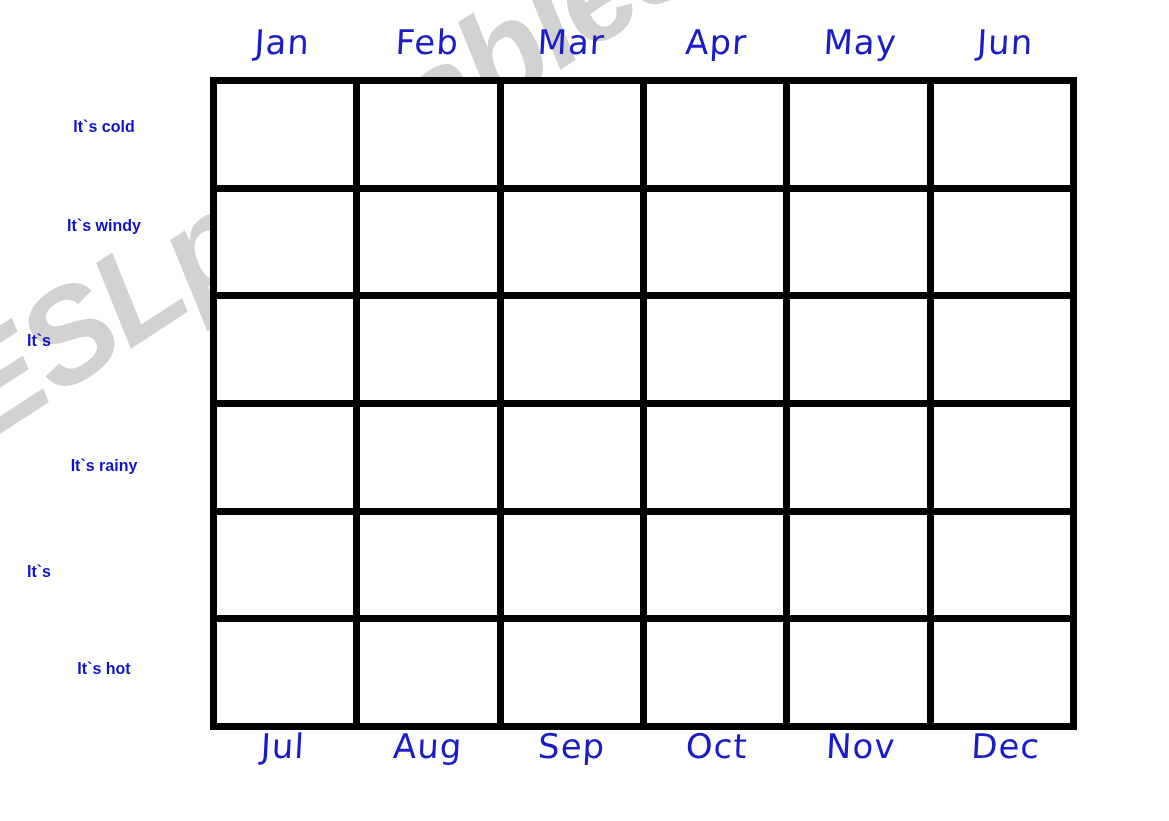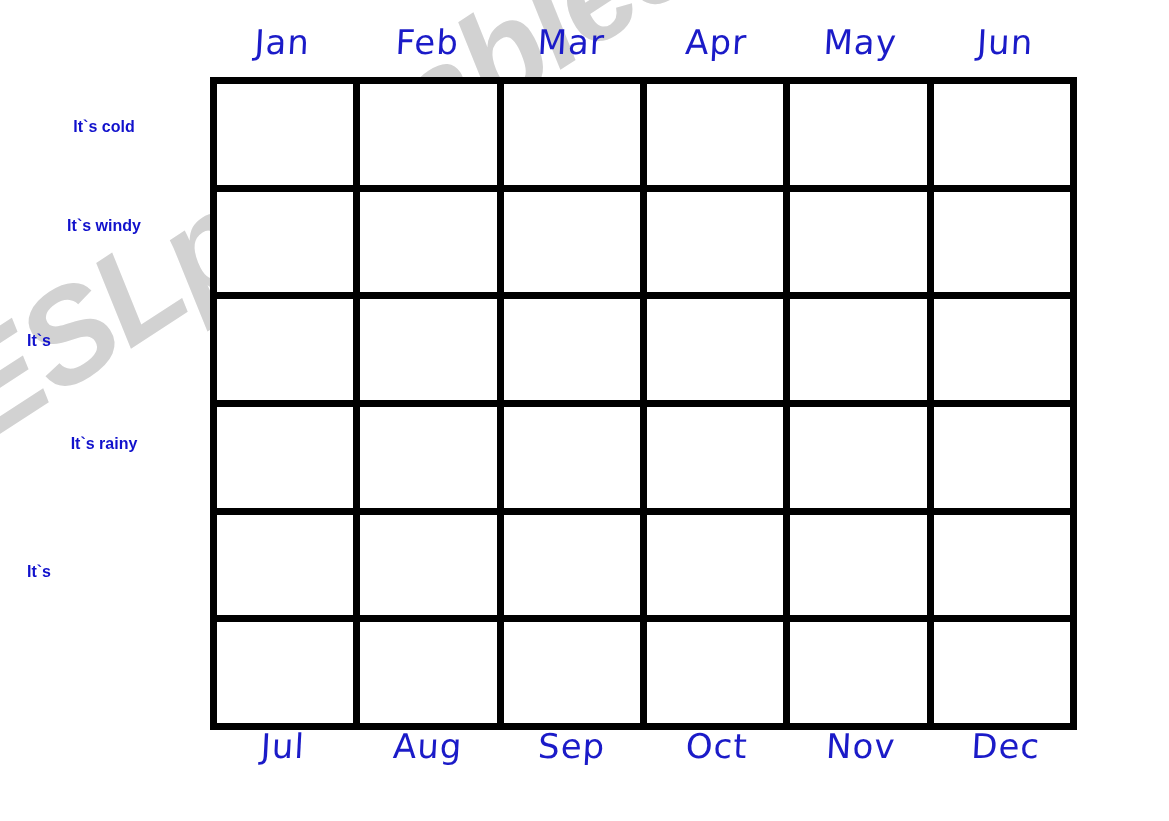--- a/index.html
+++ b/index.html
@@ -136,31 +136,34 @@
     <span class="line1">It`s windy</span>
   </div>
 
   <div class="row-label rl-left" style="top:327px;">
     <span class="line1">It`s</span>
     <span class="line2-clip">
       <span>sunny</span>
     </span>
   </div>
 
-  <div class="row-label rl-center" style="top:430px;">
+  <div class="row-label rl-center" style="top:452px;">
     <span class="line1">It`s rainy</span>
   </div>
 
   <div class="row-label rl-left" style="top:558px;">
     <span class="line1">It`s</span>
     <span class="line2-clip">
       <span>windy</span>
     </span>
   </div>
 
+  <div class="row-label rl-center" style="top:655px;">
+    <span class="line1">It`s hot</span>
+  </div>
 
   <div id="grid">
     <div class="grid-cell"></div>
     <div class="grid-cell"></div>
     <div class="grid-cell"></div>
     <div class="grid-cell"></div>
     <div class="grid-cell"></div>
     <div class="grid-cell"></div>
 
     <div class="grid-cell"></div>

